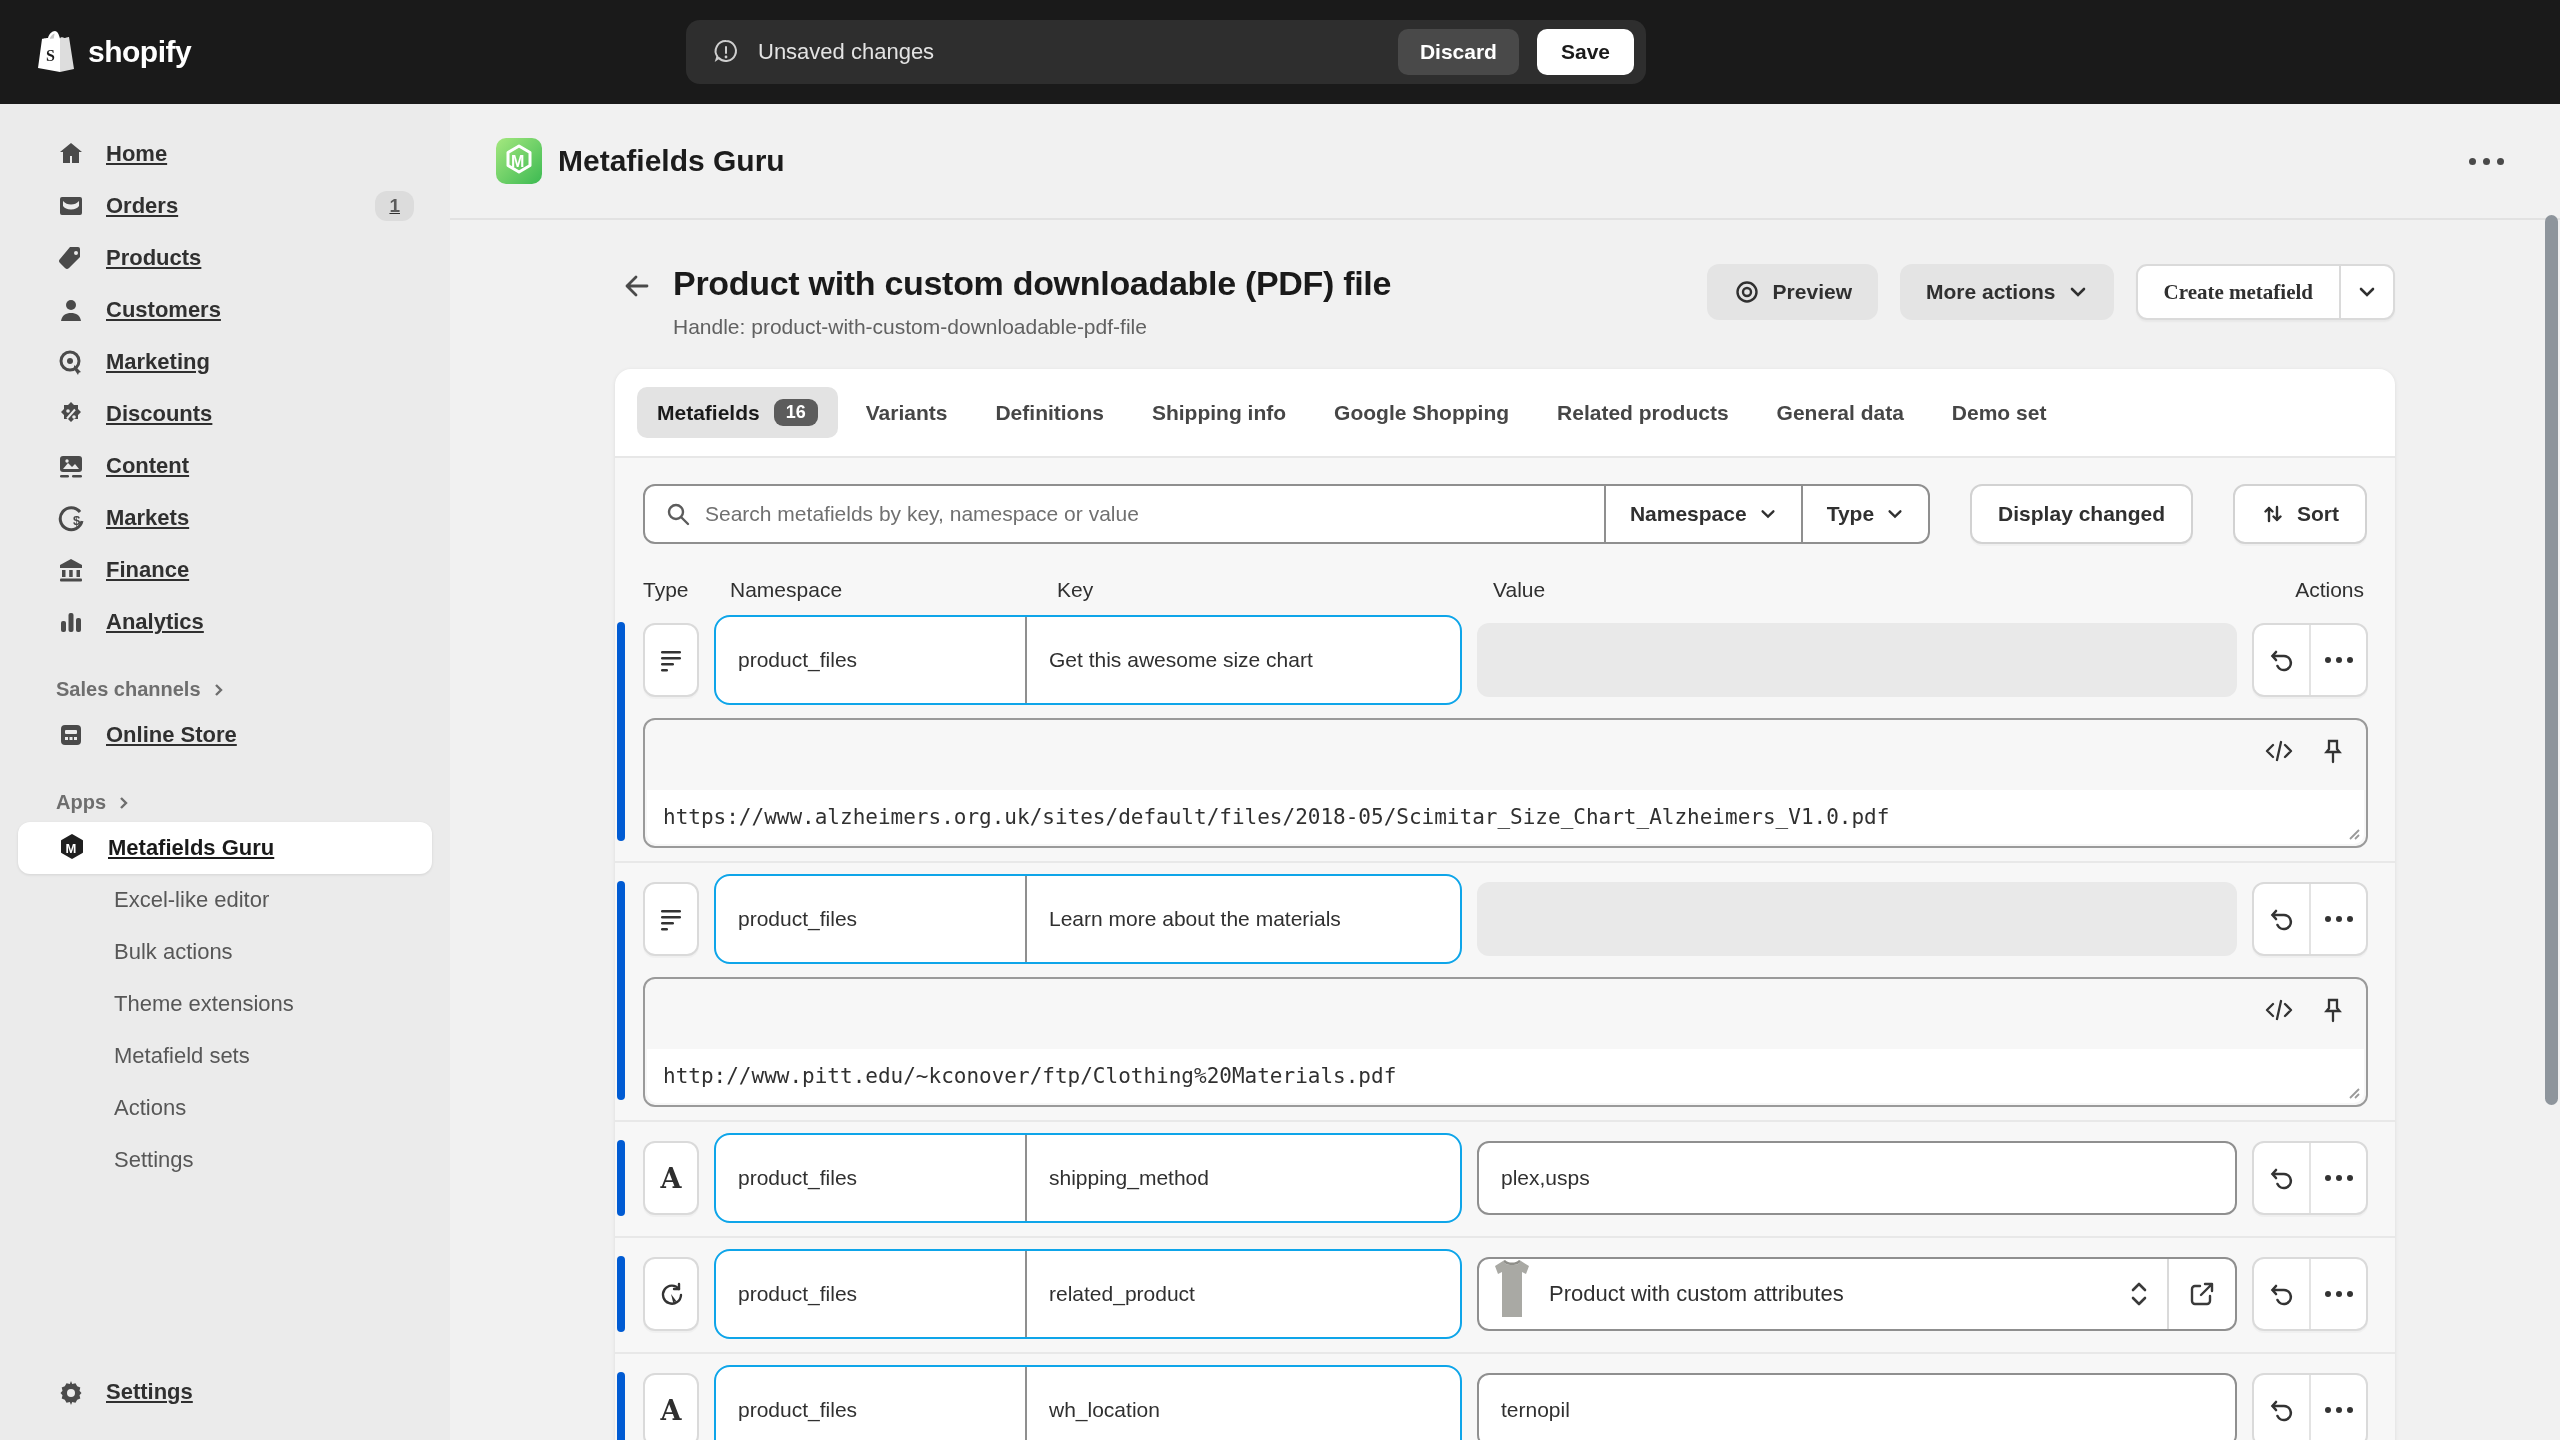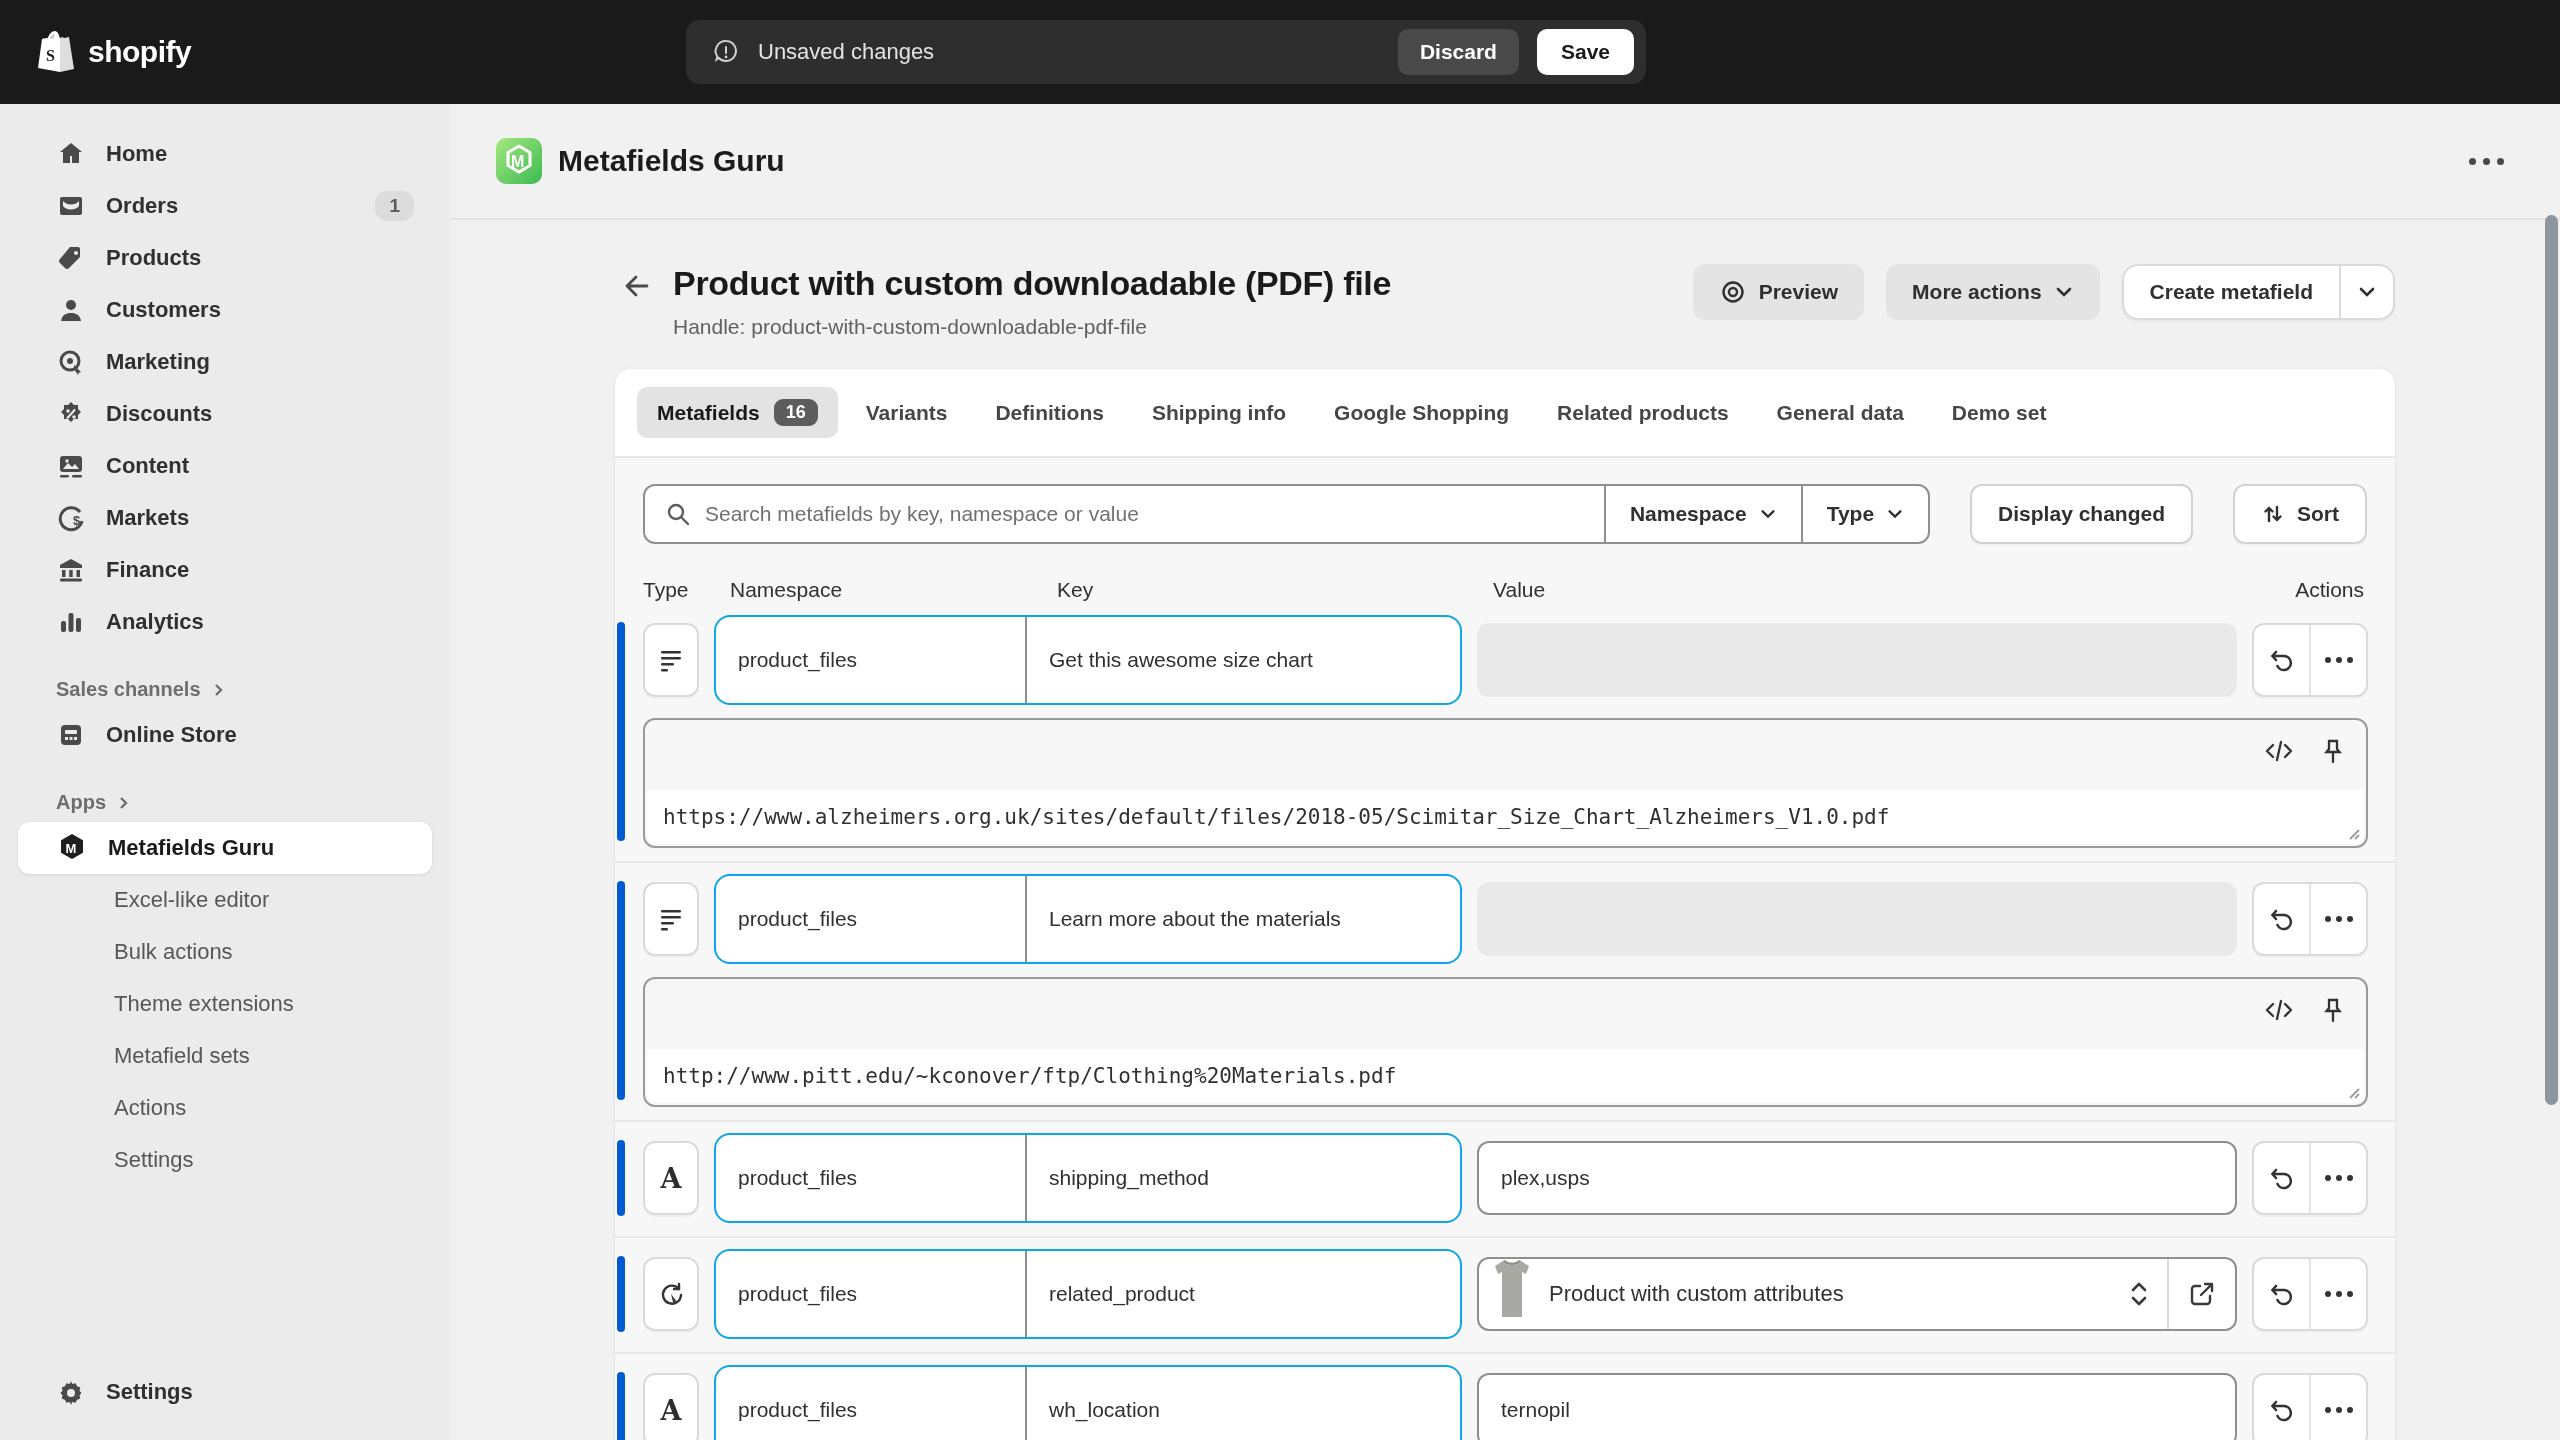--- a/index.html
+++ b/index.html
@@ -24,21 +24,21 @@
     font-weight:700; display:flex; align-items:center; justify-content:center; }
   .store-name { color:#e3e3e3; font-size:21px; font-weight:600; }
   .env-badge { background:#424242; color:#b9b9b9; border-radius:8px; padding:6px 14px; font-size:19px; }
 
   
   .shell { display:flex; height:1336px; }
 
   
   .sidebar { width:450px; background:#ebebeb; padding-top:24px; position:relative; flex:none; }
   .nav-item { height:52px; margin:0 18px; padding:0 18px 0 38px; border-radius:12px; display:flex;
-    align-items:center; gap:20px; font-size:22px; font-weight:600; color:#303030; }
+    align-items:center; gap:20px; font-size:22px; font-weight:600; color:#303030;text-decoration:underline; }
   .nav-item svg { flex:none; }
   .nav-badge { margin-left:auto; background:#dcdcdc; color:#5c5c5c; font-size:19px; font-weight:600;
     border-radius:12px; padding:4px 14px; }
   .section-label { margin:30px 18px 8px 18px; padding-left:38px; font-size:20px; font-weight:600; color:#6e6e6e;
     display:flex; align-items:center; gap:10px; }
   .nav-item.active { background:#fff; box-shadow:0 1px 3px rgba(0,0,0,.1); color:#1a1a1a; font-weight:700; }
   .nav-sub { height:52px; margin:0 18px; padding-left:96px; display:flex; align-items:center;
     font-size:22px; font-weight:500; color:#575757; }
   .sidebar-bottom { position:absolute; bottom:22px; left:0; right:0; }
 
@@ -51,22 +51,22 @@
 
   .page-wrap { width:1780px; margin:0 auto; }
   .page-head { margin-top:44px; display:flex; align-items:flex-start; }
   .back-btn { width:44px; height:44px; display:flex; align-items:center; justify-content:center; color:#4a4a4a; }
   .title-block { margin-left:14px; }
   .page-title { font-size:34px; font-weight:700; color:#1a1a1a; letter-spacing:-0.3px; }
   .page-handle { margin-top:12px; font-size:21px; color:#616161; }
   .head-actions { margin-left:auto; display:flex; gap:22px; align-items:center; }
   .btn-gray { height:56px; padding:0 26px; background:#e4e4e4; border-radius:12px; font-size:21px; font-weight:600;
     color:#303030; display:flex; align-items:center; gap:12px; }
-  .btn-split { height:56px; background:#fff; border:2px solid #dadada; border-radius:16px; display:flex;
-    align-items:stretch; box-shadow:0 2px 2px rgba(0,0,0,.04); }
+  .btn-split { height:56px; background:#fff; border:2px solid #dadada; border-radius:11px; display:flex;
+    align-items:stretch; box-shadow:0 2px 2px rgba(0,0,0,.04);font-family:Liberation Serif, serif; }
   .btn-split-main { padding:0 26px; display:flex; align-items:center; font-size:21px; font-weight:600; color:#303030; }
   .btn-split-sep { width:2px; background:#dadada; }
   .btn-split-chev { width:52px; display:flex; align-items:center; justify-content:center; }
 
   
   .card { background:#fff; border-radius:16px; margin-top:30px; box-shadow:0 1px 4px rgba(0,0,0,.09); }
   .tabs { padding:18px 22px; display:flex; gap:8px; align-items:center;border-radius:19px; }
   .tab { padding:12px 20px; border-radius:10px; font-size:21px; font-weight:600; color:#464646; display:flex;
     align-items:center; gap:14px; }
   .tab.active { background:#e3e3e3; color:#1a1a1a; }

